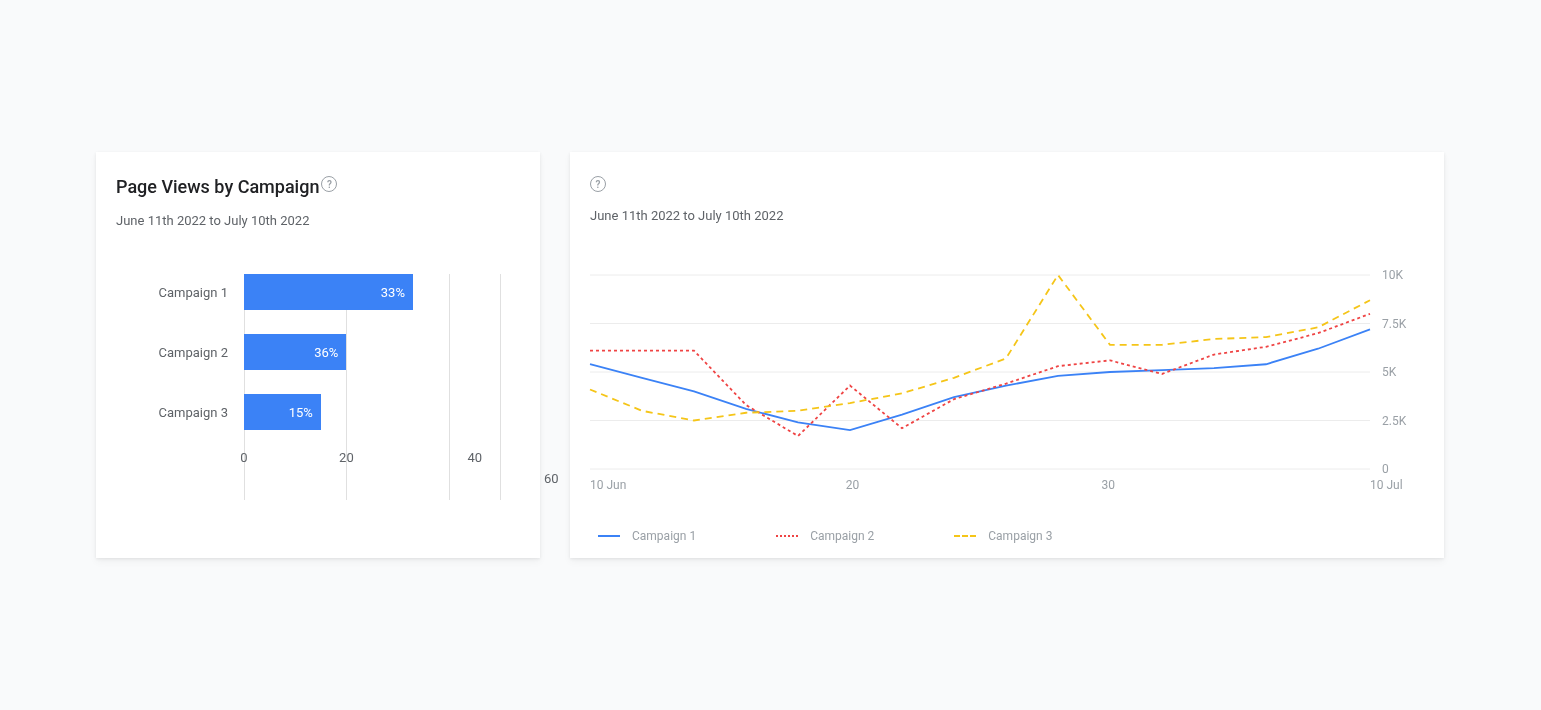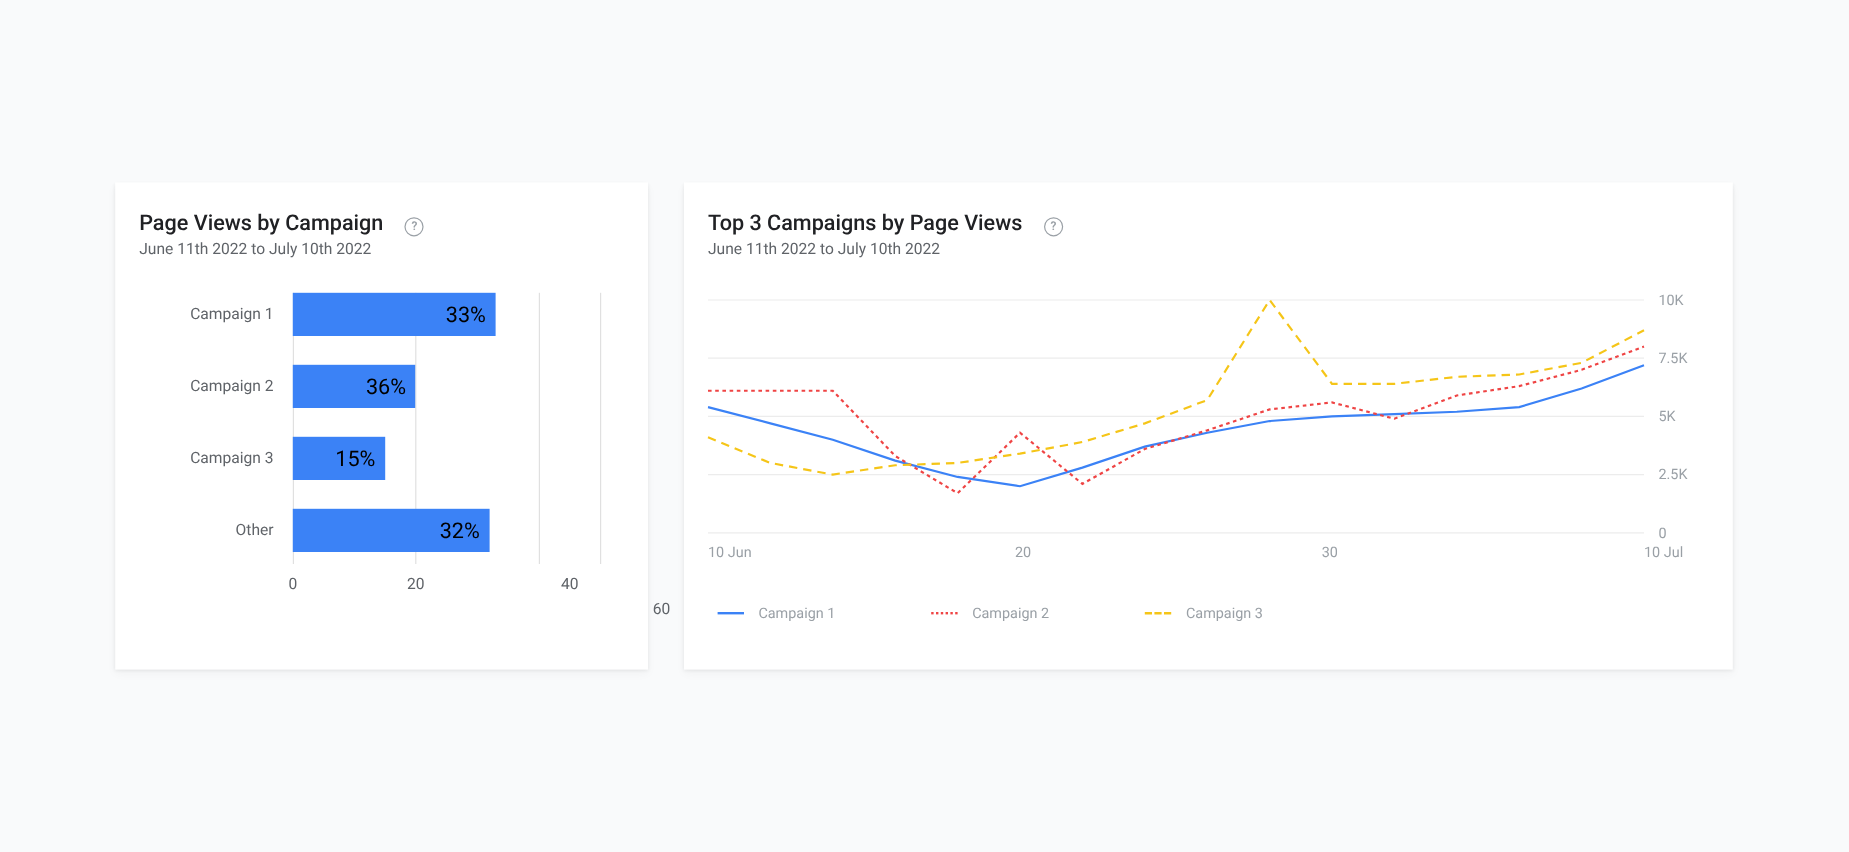--- a/index.html
+++ b/index.html
@@ -19,23 +19,23 @@
   }
   .card {
     background: #fff;
     box-shadow: 0 1px 3px rgba(0,0,0,0.08), 0 4px 8px rgba(0,0,0,0.04);
     padding: 24px 20px 24px 20px;
   }
   .card-left { width: 444px; height: 406px; }
   .card-right { width: 874px; height: 406px; }
   .card-title-row {
     display: flex;
-    align-items: flex-end;
-    gap: 18px;
-    margin-bottom: 4px;
+    align-items: flex-start;
+    gap: 2px;
+    margin-bottom: 16px;
   }
   .card-title {
     font-size: 18px;
     font-weight: 500;
     color: #202124;
   }
   .help-icon {
     width: 16px;
     height: 16px;
     border: 1.5px solid #9aa0a6;
@@ -44,21 +44,21 @@
     align-items: center;
     justify-content: center;
     font-size: 10px;
     color: #9aa0a6;
     font-weight: 600;
     cursor: pointer;
   }
   .card-subtitle {
     font-size: 13px;
     color: #5f6368;
-    margin-bottom: 28px;
+    margin-bottom: 46px;
   }
 
   
   .bar-chart {
     position: relative;
     padding-left: 128px;
     padding-right: 20px;
   }
   .bar-row {
     position: relative;
@@ -84,22 +84,22 @@
   .bar-fill {
     position: absolute;
     left: 0;
     top: 0;
     height: 100%;
     background: #3b82f6;
     display: flex;
     align-items: center;
     justify-content: flex-end;
     padding-right: 8px;
-    color: #000000;
-    font-size: 18px;
+    color: #ffffff;
+    font-size: 13px;
   }
   .bar-axis {
     position: relative;
     height: 30px;
     margin-top: -10px;
   }
   .bar-axis-tick {
     position: absolute;
     top: 6px;
     font-size: 13px;
@@ -185,39 +185,32 @@
             <div class="bar-track">
               <div class="bar-fill" style="width: 40%;">36%</div>
             </div>
           </div>
           <div class="bar-row">
             <div class="bar-label">Campaign 3</div>
             <div class="bar-track">
               <div class="bar-fill" style="width: 30%;">15%</div>
             </div>
           </div>
-          <div class="bar-row">
-            <div class="bar-label">Other</div>
-            <div class="bar-track">
-              <div class="bar-fill" style="width: 64%;">32%</div>
-            </div>
-          </div>
         </div>
       <div class="bar-axis" id="bar-axis">
           <div class="bar-axis-tick" style="left: 0%;">0</div>
           <div class="bar-axis-tick" style="left: 40%;">20</div>
           <div class="bar-axis-tick" style="left: 80%; margin-left: 26px;">40</div>
           <div class="bar-axis-tick" style="left: 120%; margin-top: 21px;">60</div>
         </div>
     </div>
   </div>
 
   <div class="card card-right">
     <div class="card-title-row">
-      <div class="card-title">Top 3 Campaigns by Page Views</div>
       <div class="help-icon">?</div>
     </div>
     <div class="card-subtitle">June 11th 2022 to July 10th 2022</div>
 
     <div class="line-chart-wrap">
       <svg class="line-chart-svg" id="line-svg" viewBox="0 0 834 230" preserveAspectRatio="none">
           <line x1="0" x2="780" y1="200" y2="200" class="grid-line"></line>
           <text x="792" y="204" class="axis-label">0</text>
           <line x1="0" x2="780" y1="151.5" y2="151.5" class="grid-line"></line>
           <text x="792" y="155.5" class="axis-label">2.5K</text>

